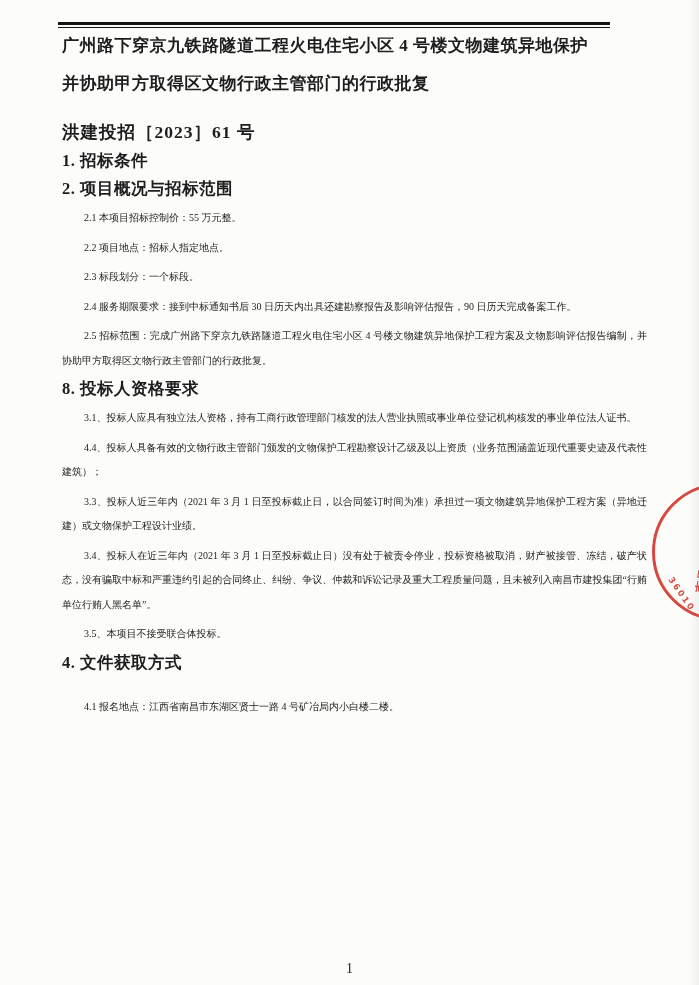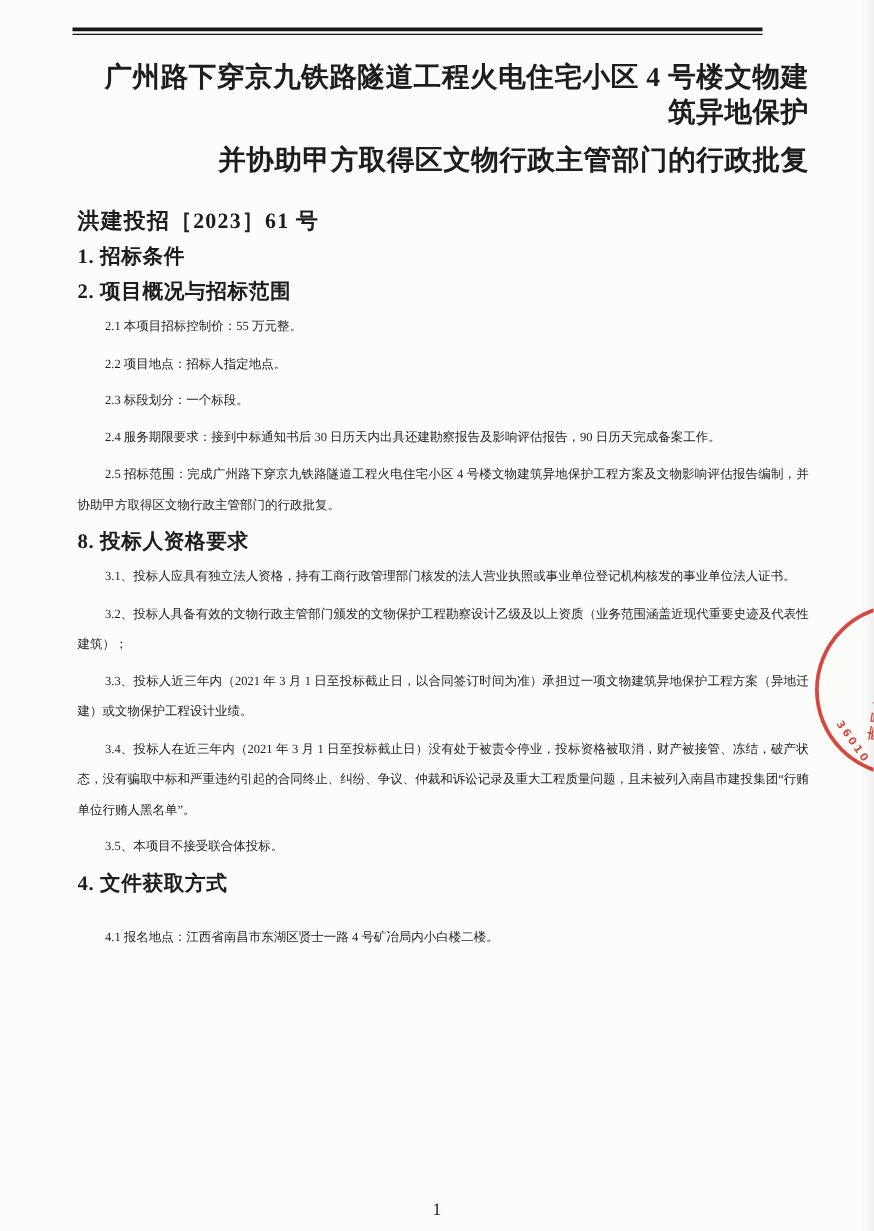--- a/index.html
+++ b/index.html
@@ -18,22 +18,22 @@
     background:linear-gradient(to right, rgba(0,0,0,0), rgba(0,0,0,0.05));
     pointer-events:none;
   }
   .content{padding:22px 52px 0 62px;}
   .rule{
     width:552px;height:2px;margin-left:-4px;
     border-top:3px solid #161616;
     border-bottom:1.5px solid #161616;
   }
   .title-line{
-    font-size:22px;font-weight:bold;text-align:right;
-    line-height:28px;margin:20px 0 0;letter-spacing:.5px;
+    font-size:17px;font-weight:bold;text-align:left;
+    line-height:28px;margin:4px 0 0;letter-spacing:.5px;
   }
   .title-line.second{margin-top:10px;}
   .doc-number{
     font-size:17.5px;font-weight:bold;text-align:left;
     line-height:26px;margin-top:21px;letter-spacing:1px;
   }
   .sec-heading{
     font-size:16.5px;font-weight:bold;line-height:24px;
     margin:4px 0 0;letter-spacing:.5px;
   }
@@ -93,21 +93,21 @@
 
     <div class="sec-heading">2. 项目概况与招标范围</div>
     <p class="item">2.1 本项目招标控制价：55 万元整。</p>
     <p class="item">2.2 项目地点：招标人指定地点。</p>
     <p class="item">2.3 标段划分：一个标段。</p>
     <p class="item">2.4 服务期限要求：接到中标通知书后 30 日历天内出具还建勘察报告及影响评估报告，90 日历天完成备案工作。</p>
     <p class="item">2.5 招标范围：完成广州路下穿京九铁路隧道工程火电住宅小区 4 号楼文物建筑异地保护工程方案及文物影响评估报告编制，并协助甲方取得区文物行政主管部门的行政批复。</p>
 
     <div class="sec-heading">8. 投标人资格要求</div>
     <p class="item">3.1、投标人应具有独立法人资格，持有工商行政管理部门核发的法人营业执照或事业单位登记机构核发的事业单位法人证书。</p>
-    <p class="item">3.2、投标人具备有效的文物行政主管部门颁发的文物保护工程勘察设计乙级及以上资质（业务范围涵盖近现代重要史迹及代表性建筑）；</p>
+    <p class="item">4.4、投标人具备有效的文物行政主管部门颁发的文物保护工程勘察设计乙级及以上资质（业务范围涵盖近现代重要史迹及代表性建筑）；</p>
     <p class="item">3.3、投标人近三年内（2021 年 3 月 1 日至投标截止日，以合同签订时间为准）承担过一项文物建筑异地保护工程方案（异地迁建）或文物保护工程设计业绩。</p>
     <p class="item">3.4、投标人在近三年内（2021 年 3 月 1 日至投标截止日）没有处于被责令停业，投标资格被取消，财产被接管、冻结，破产状态，没有骗取中标和严重违约引起的合同终止、纠纷、争议、仲裁和诉讼记录及重大工程质量问题，且未被列入南昌市建投集团“行贿单位行贿人黑名单”。</p>
     <p class="item">3.5、本项目不接受联合体投标。</p>
 
     <div class="sec-heading">4. 文件获取方式</div>
     <p class="item item-41">4.1 报名地点：江西省南昌市东湖区贤士一路 4 号矿冶局内小白楼二楼。</p>
 
   </div>
 
   <div class="seal">

